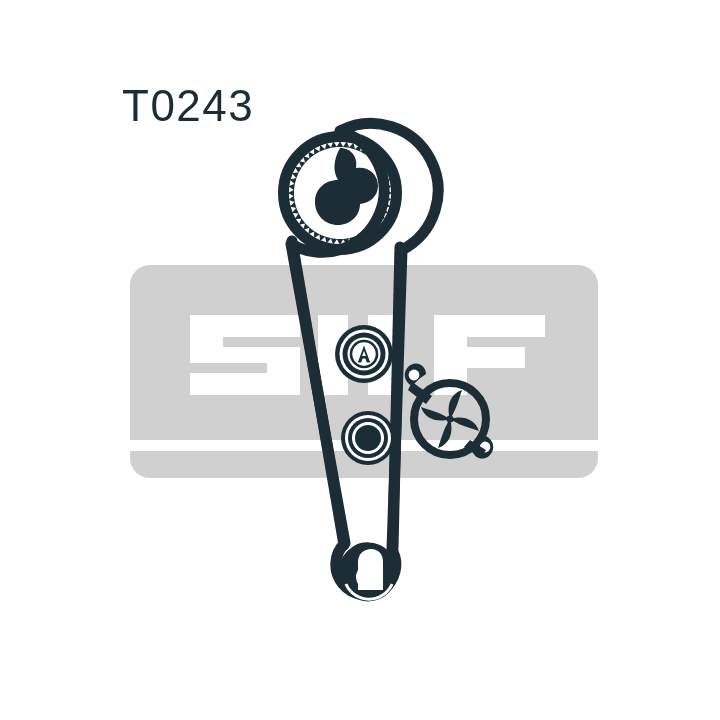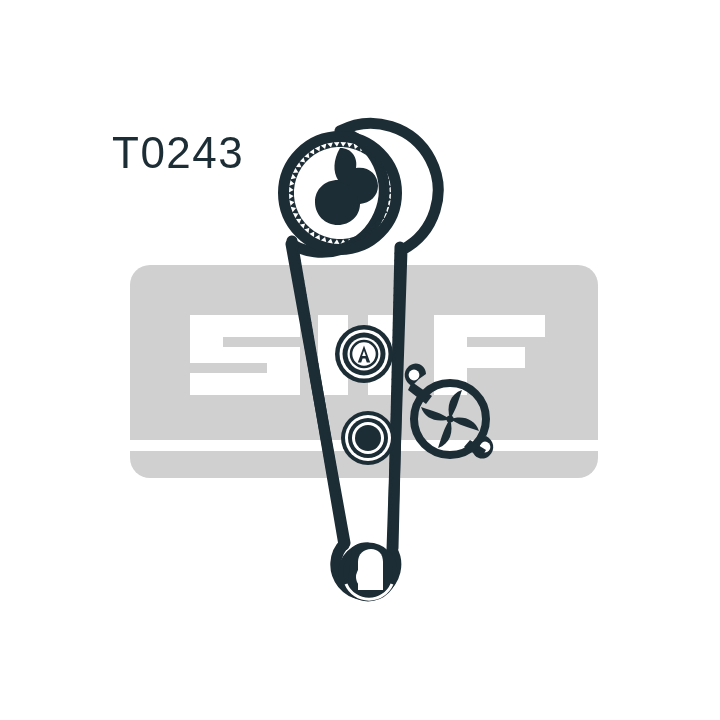--- a/index.html
+++ b/index.html
@@ -16,31 +16,30 @@
   }
   #product-canvas {
     position: absolute;
     inset: 0;
     width: 720px;
     height: 720px;
     background: #ffffff;
   }
   #part-code {
     position: absolute;
-    left: 112px;
+    left: 122px;
     top: 84px;
     font-family: "Liberation Sans", sans-serif;
     font-size: 44px;
     font-weight: 400;
     letter-spacing: 1.5px;
     color: #1d2d35;
     line-height: 1;
     white-space: nowrap;
     user-select: none;
-    margin-top: 47px;
   }
   svg { display: block; }
 </style>
 </head>
 <body>
 
 <div id="product-canvas">
 
   <svg width="720" height="720" viewBox="0 0 720 720" style="position:absolute;left:0;top:0;">
     <defs>

